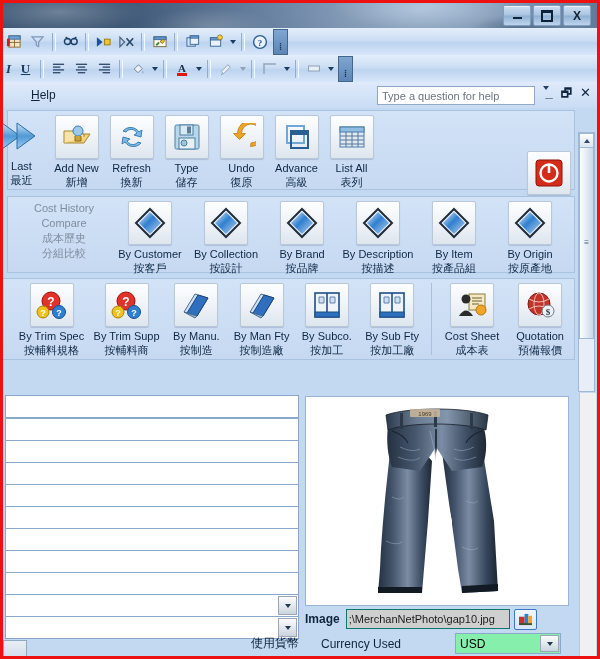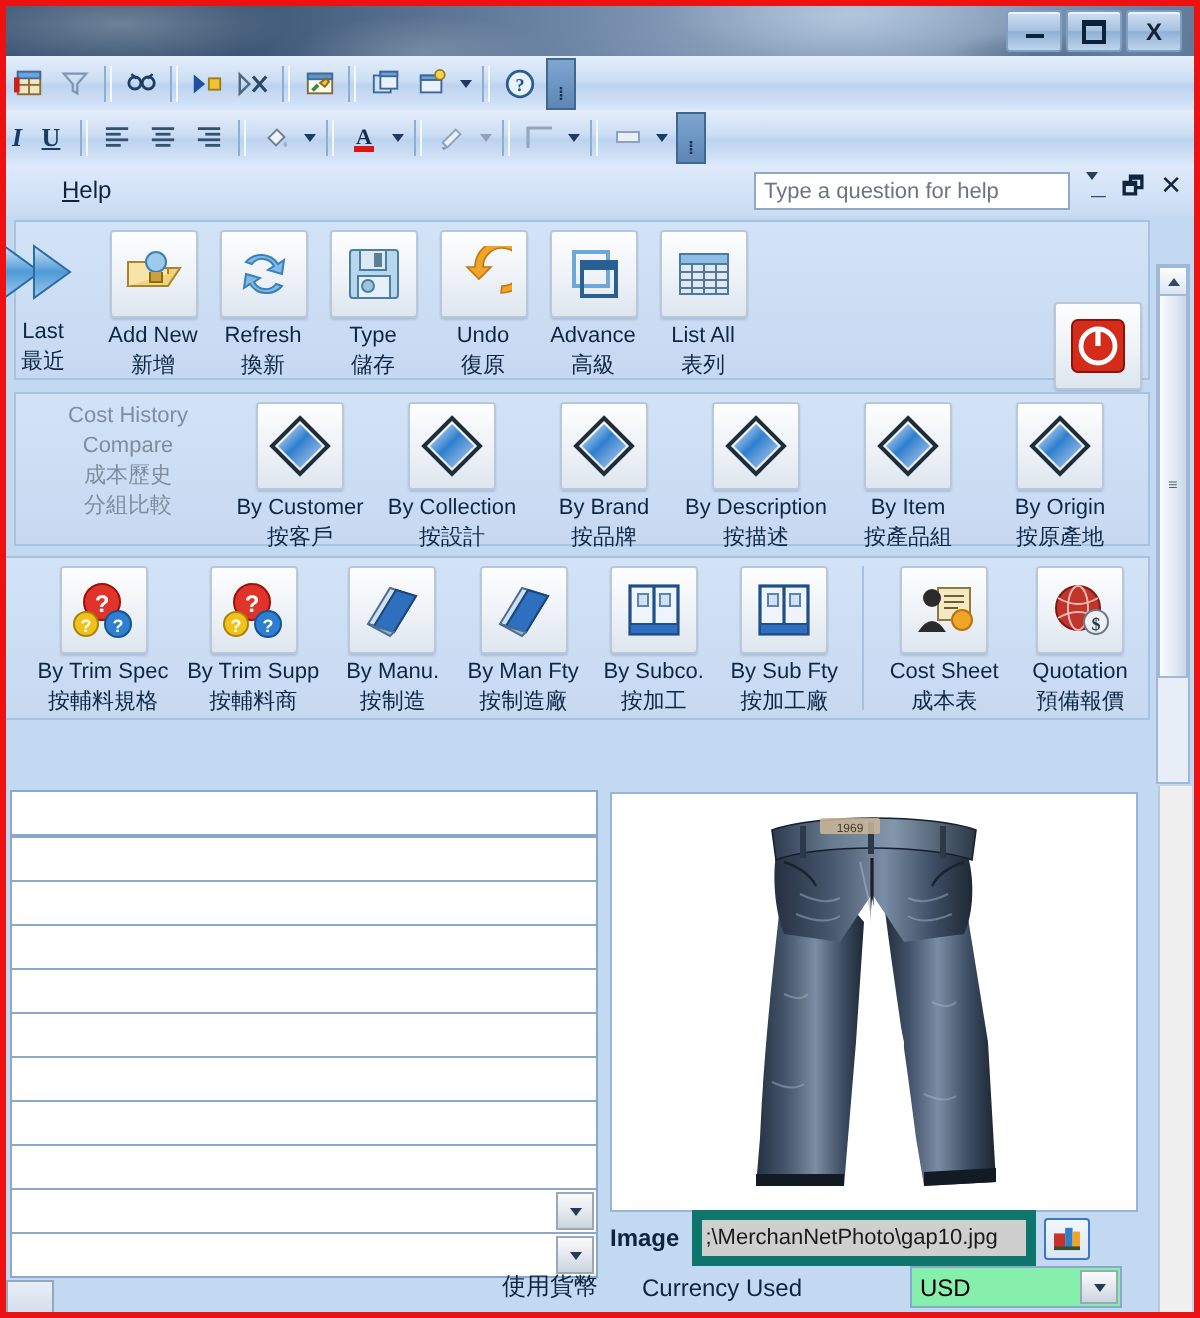--- a/index.html
+++ b/index.html
@@ -219,21 +219,21 @@
   .jeans { position: absolute; left: 50%; top: 4px; transform: translateX(-50%); }
 
   .img-field-row {
     position: absolute; left: 296px; top: 214px; width: 270px; height: 24px;
     display: flex; align-items: center;
   }
   .img-label { font-size: 12px; font-weight: bold; color: #10243c; margin-right: 6px; margin-left: 6px;}
   .img-path {
     width: 160px; height: 18px;
     background: #cfcfcf;
-    border: 5px solid #0f766e;
+    border: 1px solid #0f766e;
     font-size: 11px; color: #1a1a1a;
     display: flex; align-items: center; padding-left: 2px;
     overflow: hidden; white-space: nowrap;
   }
   .img-browse {
     width: 21px; height: 19px; margin-left: 4px;
     border: 1px solid #3a77c4; border-radius: 2px;
     background: linear-gradient(180deg,#f2f7fd,#d8e6f7);
     display: flex; align-items: center; justify-content: center;
   }

